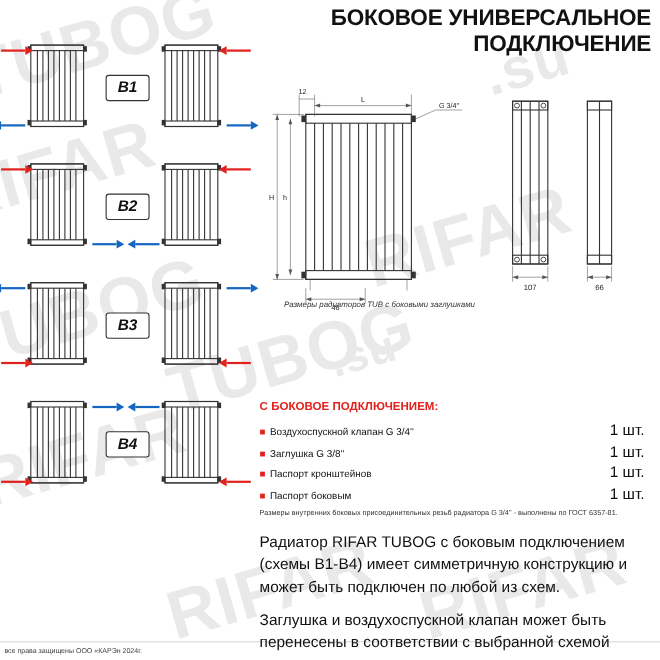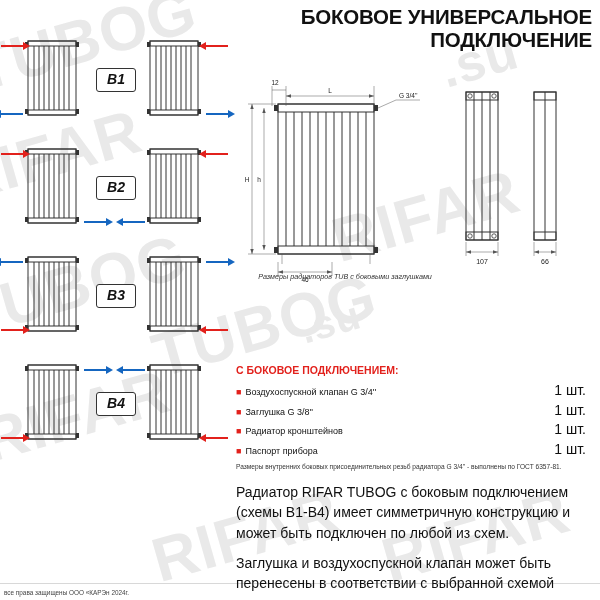--- a/index.html
+++ b/index.html
@@ -561,26 +561,26 @@
     <span class="name">Воздухоспускной клапан G 3/4''</span>
     <span class="qty">1 шт.</span>
   </div>
   <div class="kit-row">
     <span class="bullet">■</span>
     <span class="name">Заглушка G 3/8''</span>
     <span class="qty">1 шт.</span>
   </div>
   <div class="kit-row">
     <span class="bullet">■</span>
-    <span class="name">Радиатор кронштейнов</span>
+    <span class="name">Паспорт кронштейнов</span>
     <span class="qty">1 шт.</span>
   </div>
   <div class="kit-row">
     <span class="bullet">■</span>
-    <span class="name">Паспорт прибора</span>
+    <span class="name">Паспорт боковым</span>
     <span class="qty">1 шт.</span>
   </div>
 
   <div class="tb-note">Размеры внутренних боковых присоединительных резьб радиатора G 3/4'' - выполнены по ГОСТ 6357-81.</div>
   <div class="tb-para">Радиатор RIFAR TUBOG с боковым подключением (схемы B1-B4) имеет симметричную конструкцию и может быть подключен по любой из схем.</div>
   <div class="tb-para">Заглушка и воздухоспускной клапан может быть перенесены в соответствии с выбранной схемой монтажа.</div>
   <div class="tb-para last">Минимальная длина радиатора – 98 мм (2 секции) без учета арматуры.</div>
 </div>
 
 <div class="divider"></div>

